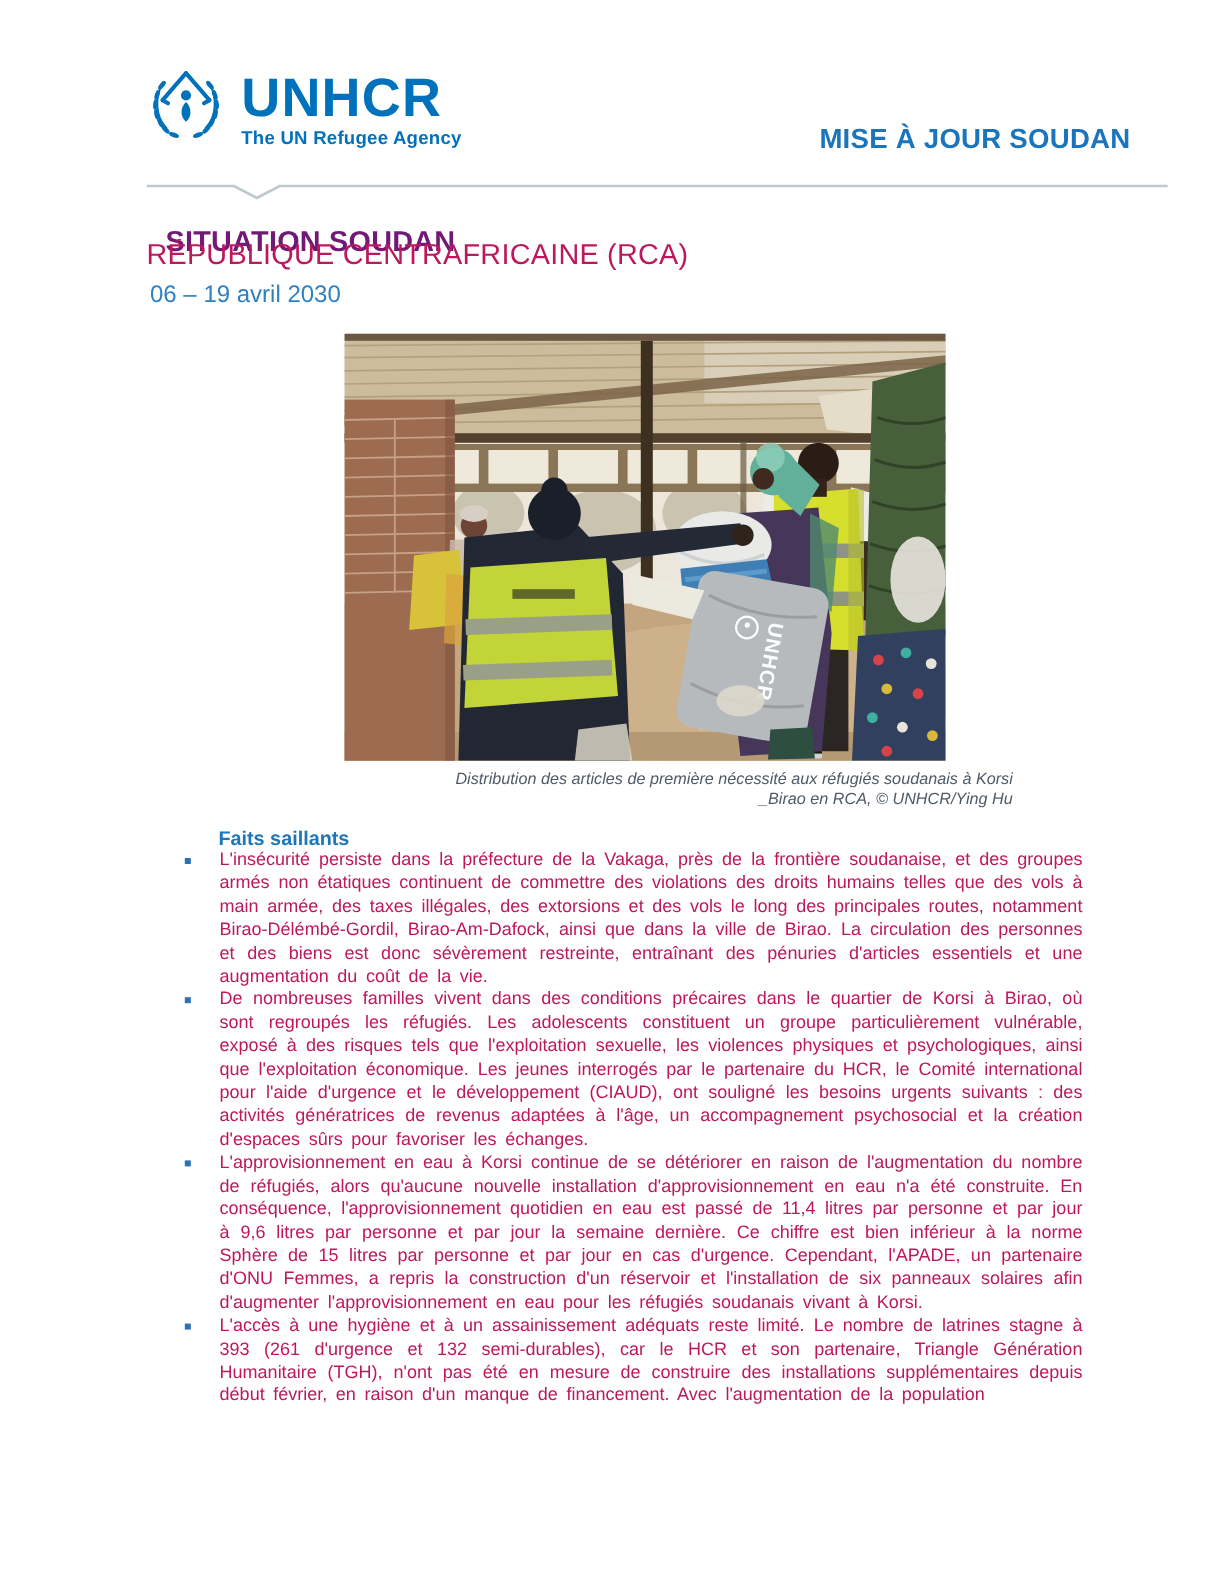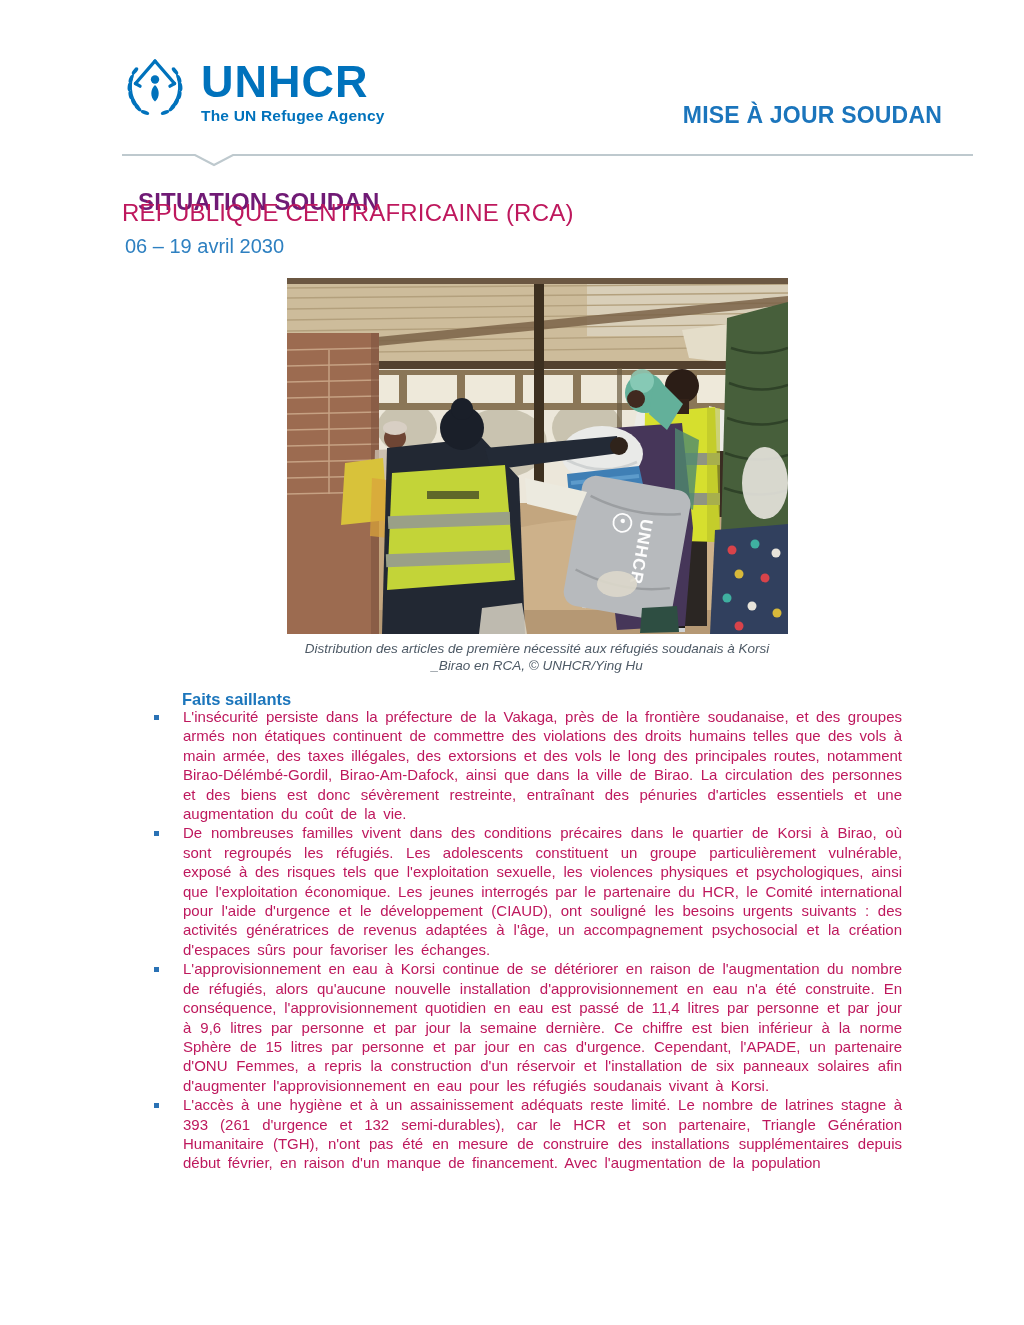--- a/index.html
+++ b/index.html
@@ -18,21 +18,21 @@
   }
   .divider{position:absolute;left:122px;top:152px;}
   
   .situation-title{position:absolute;left:122px;top:172px;margin:16px;font-size:24px;font-weight:700;color:#701a75;letter-spacing:.2px;}
   .country-title{position:absolute;left:122px;top:199px;margin:0;font-size:24px;font-weight:400;color:#be185d;letter-spacing:.2px;}
   .date-range{position:absolute;left:125px;top:235px;font-size:20px;color:#2E80C1;}
   
   .photo-wrap{position:absolute;left:287px;top:278px;width:501px;height:356px;}
   .photo-wrap svg{display:block;}
   .photo-caption{
-    position:absolute;left:230px;top:640px;width:614px;text-align:center;
+    position:absolute;left:230px;top:640px;width:614px;text-align:right;
     font-size:13.5px;font-style:italic;color:#4E5A66;line-height:17px;
   }
   
   .highlights-heading{position:absolute;left:170px;top:678px;margin:12px;font-size:16.5px;font-weight:700;color:#1C76BC;}
   .bullets{position:absolute;left:152px;top:707px;width:762px;}
   .bullet-row{display:flex;align-items:flex-start;}
   .bullet-marker{
     flex:0 0 auto;width:5px;height:5px;background:#2A72B5;margin:8px 0 0 2px;
   }
   .bullet-text{

